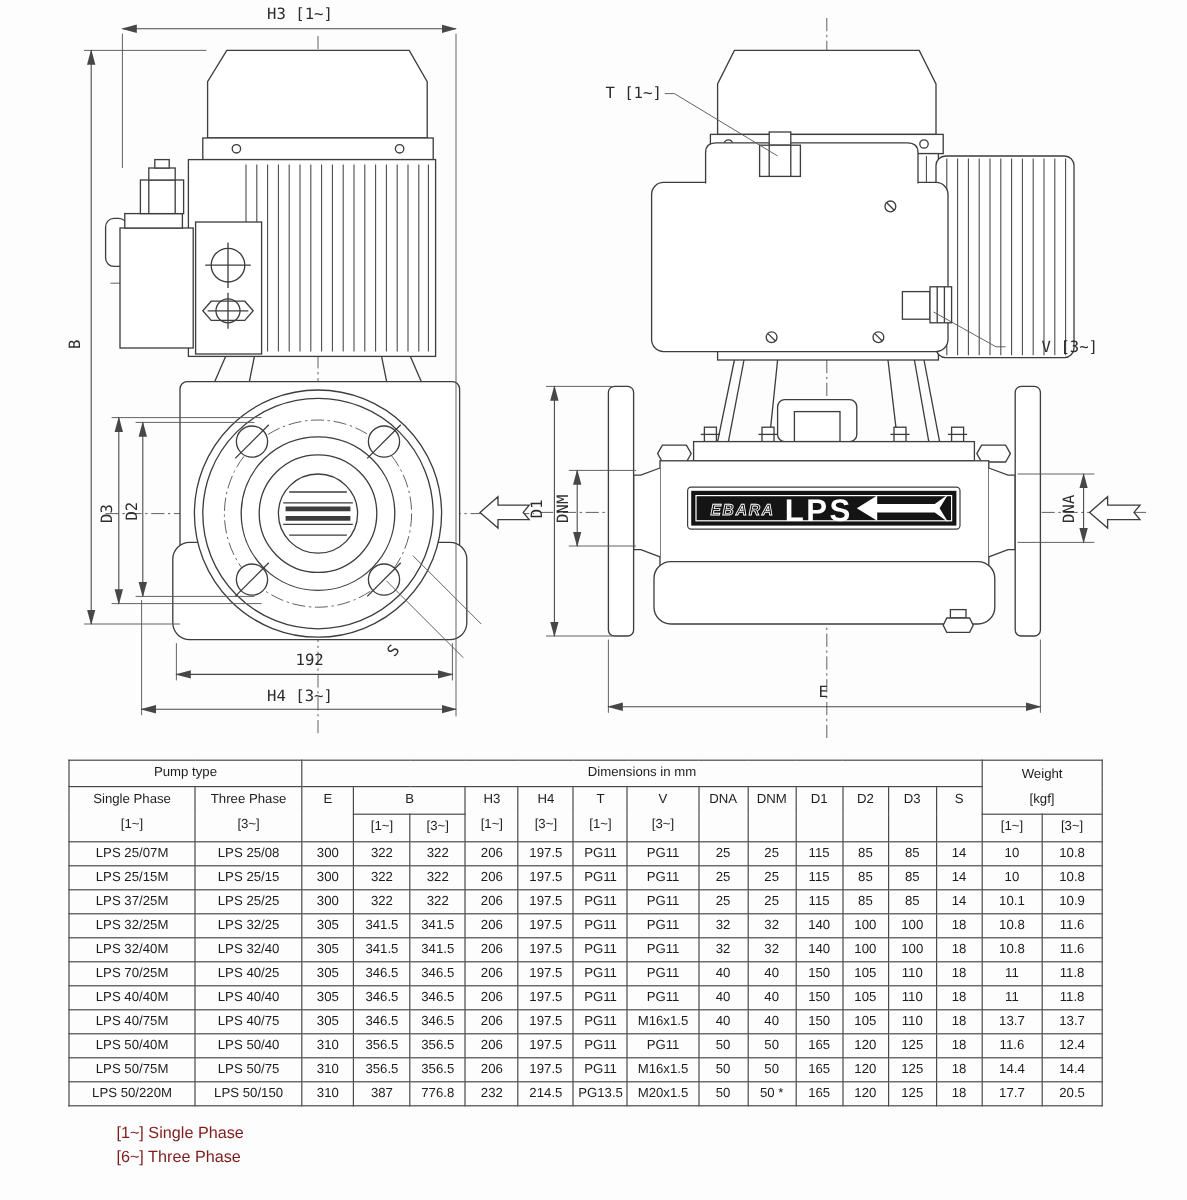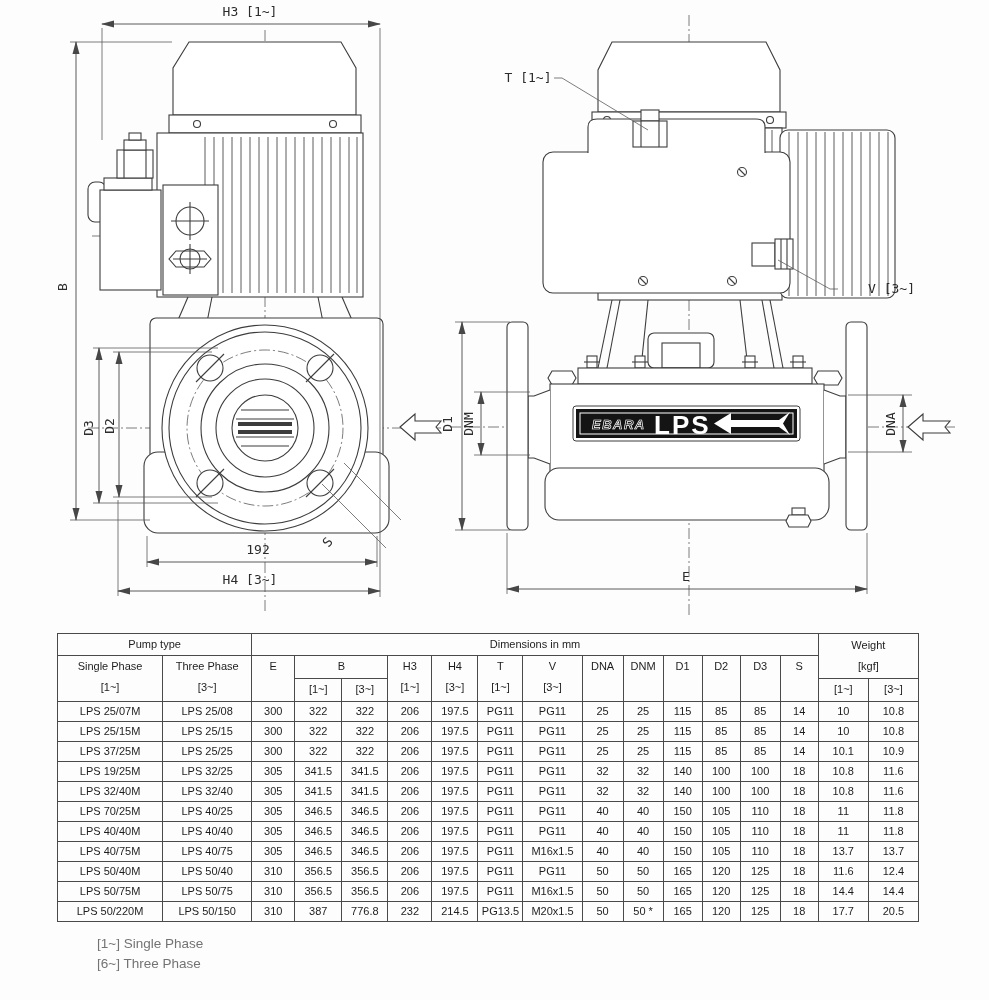--- a/index.html
+++ b/index.html
@@ -13,21 +13,21 @@
   svg .ext{fill:none;stroke:#5c5c5c;stroke-width:0.8;}
   svg .lbl{font-family:"DejaVu Sans Mono",monospace;font-size:13px;fill:#2c2c2c;}
   svg .flow{fill:#fff;stroke:#3d3d3d;stroke-width:1.1;}
   #spec-table{position:absolute;left:57px;top:633px;}
   table{border-collapse:collapse;table-layout:fixed;width:862px;font-size:11px;}
   th,td{border:1px solid #4a4a4a;text-align:center;padding:0 1px;font-weight:normal;white-space:nowrap;overflow:hidden;}
   thead th{vertical-align:top;line-height:21px;height:22px;}
   thead tr.grp th{height:21px;line-height:21px;vertical-align:middle;}
   th.two{height:44px;}
   tbody td{height:19px;line-height:19px;}
-  #footnotes{position:absolute;left:97px;top:934px;font-size:13.5px;line-height:20px;color:#737373;}
+  #footnotes{position:absolute;left:97px;top:934px;font-size:13.5px;line-height:20px;color:#7f1d1d;}
 </style>
 </head>
 <body>
 
 <svg id="drawing" width="989" height="625" viewBox="0 0 989 625">
   <defs>
     <marker id="ar" markerWidth="13" markerHeight="9" refX="12" refY="4.5" orient="auto-start-reverse" markerUnits="userSpaceOnUse">
       <path d="M13,4.5 L0,1 L0,8 Z" fill="#474747"></path>
     </marker>
   </defs>
@@ -363,21 +363,21 @@
           <td>25</td>
           <td>25</td>
           <td>115</td>
           <td>85</td>
           <td>85</td>
           <td>14</td>
           <td>10.1</td>
           <td>10.9</td>
         </tr>
         <tr>
-          <td>LPS 19/25M</td>
+          <td>LPS 32/25M</td>
           <td>LPS 32/25</td>
           <td>305</td>
           <td>341.5</td>
           <td>341.5</td>
           <td>206</td>
           <td>197.5</td>
           <td>PG11</td>
           <td>PG11</td>
           <td>32</td>
           <td>32</td>

